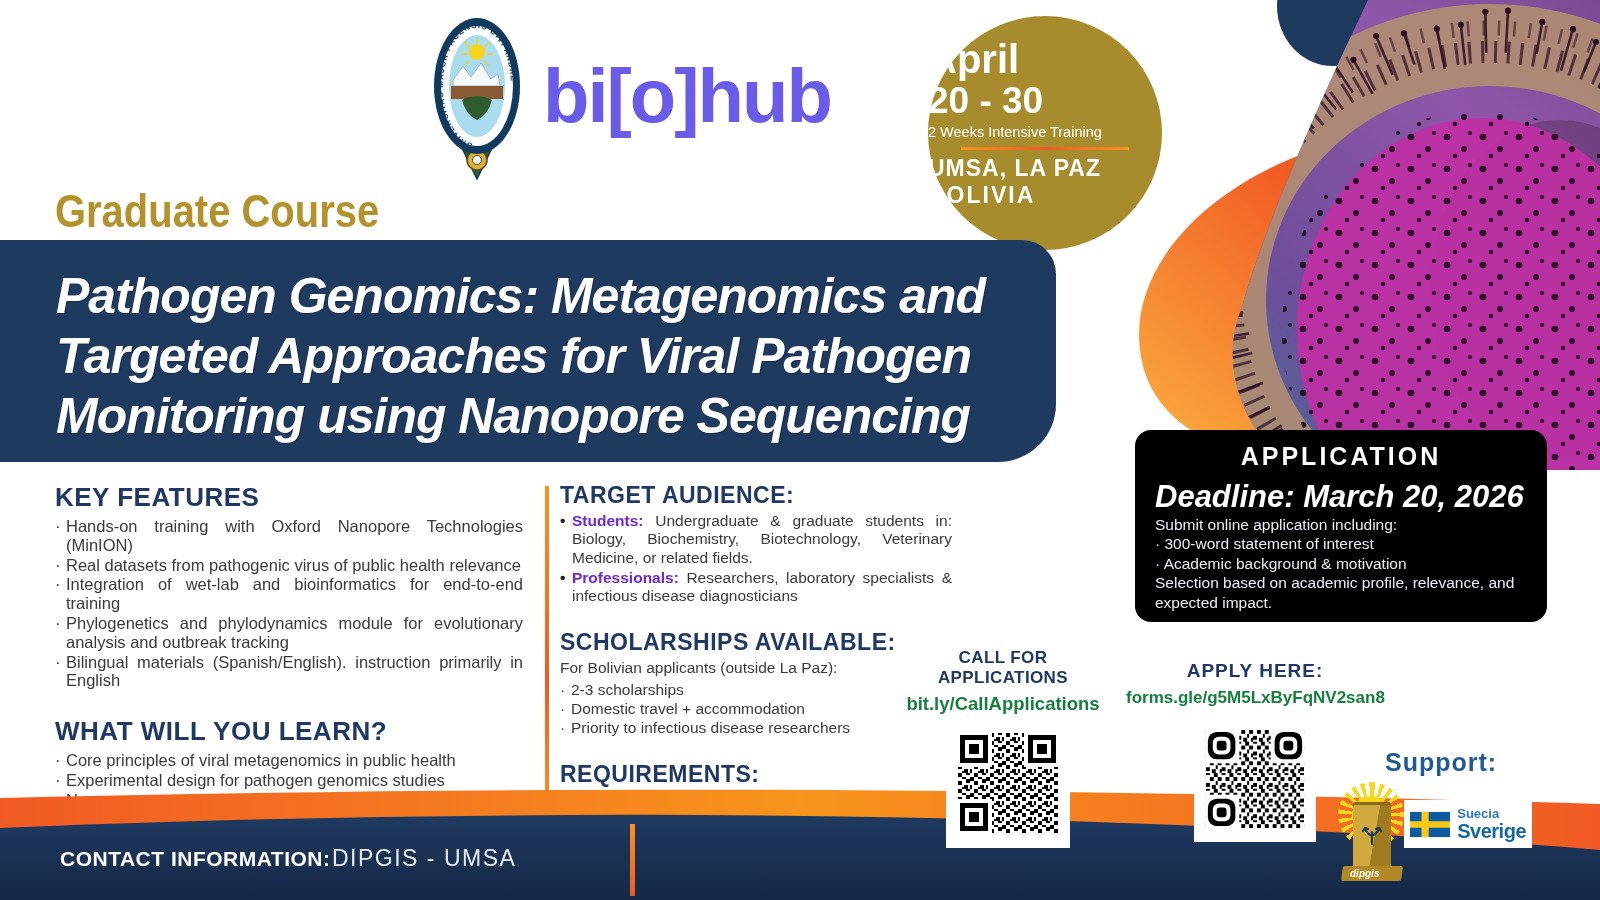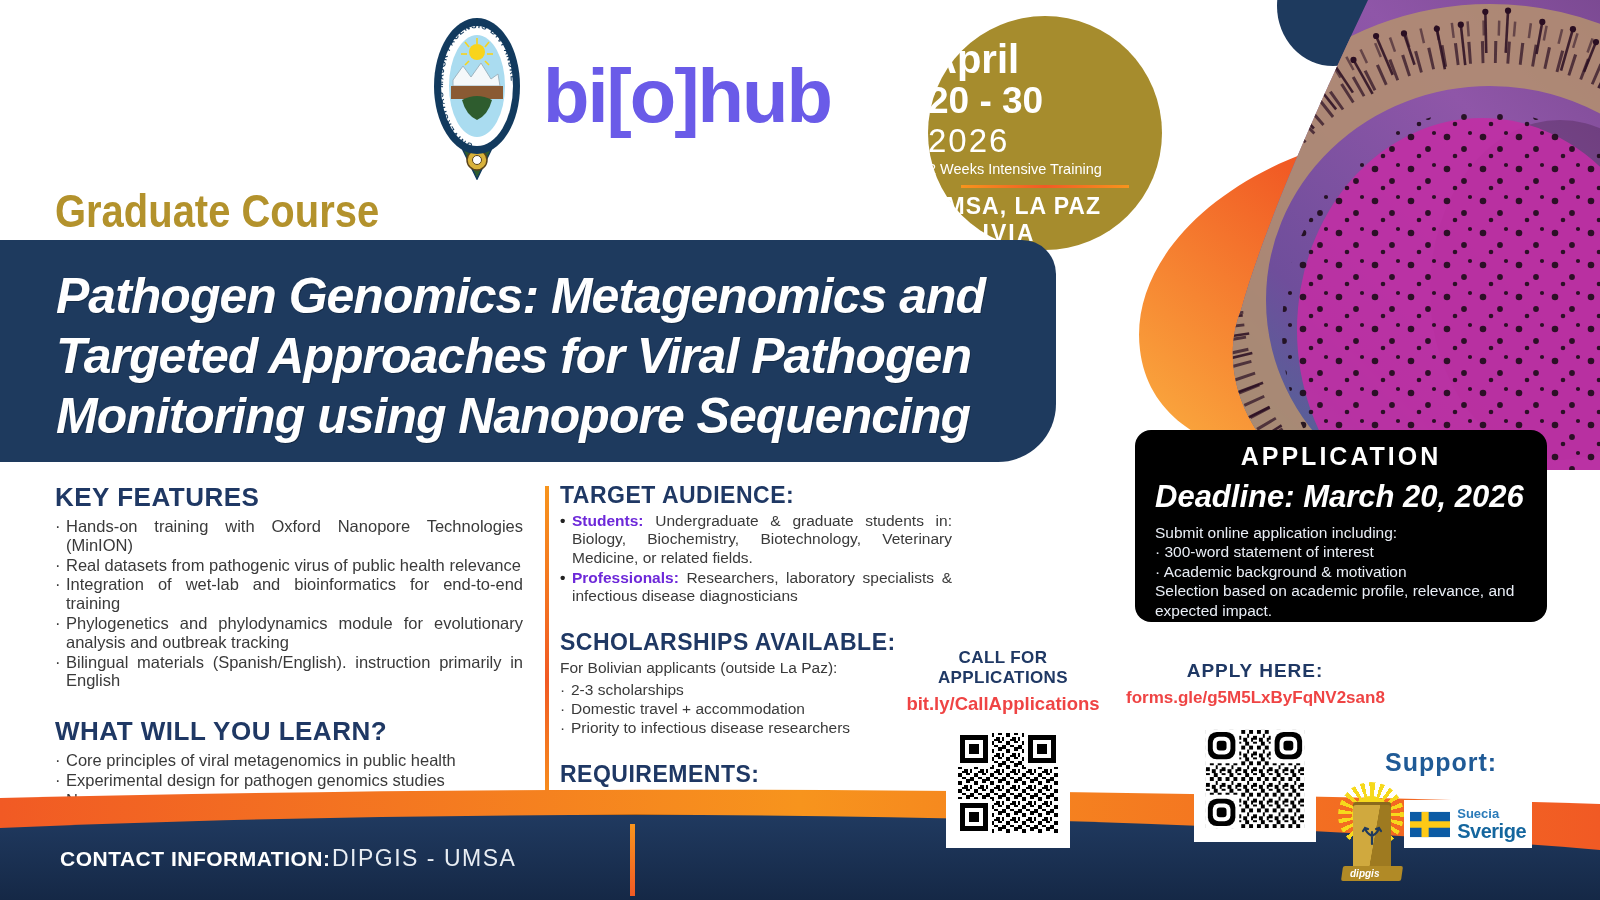--- a/index.html
+++ b/index.html
@@ -52,27 +52,27 @@
   .alist b{color:#6d28d9;}
   #scholarships-block{margin-top:24px;}
   #requirements-block{margin-top:25px;}
   .intro-line{font-size:15.5px;margin-top:3px;color:#3a3a3a;}
 
   
   #application-panel{left:1135px;top:430px;width:412px;height:192px;background:#000000;
        border-radius:16px;z-index:5;color:#fff;box-sizing:border-box;padding:12px 20px 0 20px;}
   #application-panel .app-h{text-align:center;font-size:25px;font-weight:bold;letter-spacing:3px;}
   #application-panel .app-deadline{font-size:31px;font-weight:bold;font-style:italic;margin-top:8px;}
-  #application-panel .app-body{font-size:15.5px;line-height:1.25;margin-top:8px;color:#e9eef6;}
+  #application-panel .app-body{font-size:15.5px;line-height:1.25;margin-top:0;color:#e9eef6;}
   #application-panel .app-body .bullet::before{content:"· ";}
 
   
   #call-block{left:888px;top:648px;width:230px;text-align:center;z-index:6;}
   .cta-h{color:#1f3864;font-weight:bold;font-size:17px;line-height:1.15;letter-spacing:.4px;}
-  .cta-url{color:#ef4444;font-size:18.5px;font-weight:bold;margin-top:6px;}
+  .cta-url{color:#15803d;font-size:18.5px;font-weight:bold;margin-top:6px;}
   #apply-block{left:1126px;top:660px;width:258px;text-align:center;z-index:6;}
   #apply-block .cta-h{font-size:19px;letter-spacing:1px;}
   #apply-block .cta-url{font-size:17px;}
   .qr-box{background:#fff;z-index:7;display:flex;align-items:center;justify-content:center;}
   #qr1{left:946px;top:718px;width:124px;height:130px;}
   #qr2{left:1194px;top:716px;width:122px;height:126px;}
 
   
   #footer-art{left:0;top:780px;width:1600px;height:120px;z-index:4;}
   #footer-divider{left:630px;top:824px;width:5px;height:72px;z-index:6;
@@ -309,21 +309,20 @@
     <path d="M21,64 L31,50 L39,61 L49,47 L59,63 L66,58 L68,70 L21,70 Z" fill="#f4f8fa" stroke="#9fb6c2"></path>
     <rect x="19" y="70" width="52" height="13" fill="#8a5a33"></rect>
     <path d="M30,84 Q45,76 60,84 Q56,99 45,104 Q34,99 30,84 Z" fill="#2e5c2e"></path>
   </svg>
 
   <div id="biohub-logo" class="abs">bi[o]hub</div>
 
   <div id="date-badge" class="abs">
     <div class="month">April</div>
     <div class="days">20 - 30</div>
-    <div class="year">2026</div>
     <div class="sub">2 Weeks Intensive Training</div>
     <div class="rule"></div>
     <div class="loc1">UMSA, LA PAZ</div>
     <div class="loc2">BOLIVIA</div>
   </div>
 
   <div id="graduate-course" class="abs condensed">Graduate Course</div>
 
   <div id="title-banner" class="abs">
     <div class="t-wrap">

